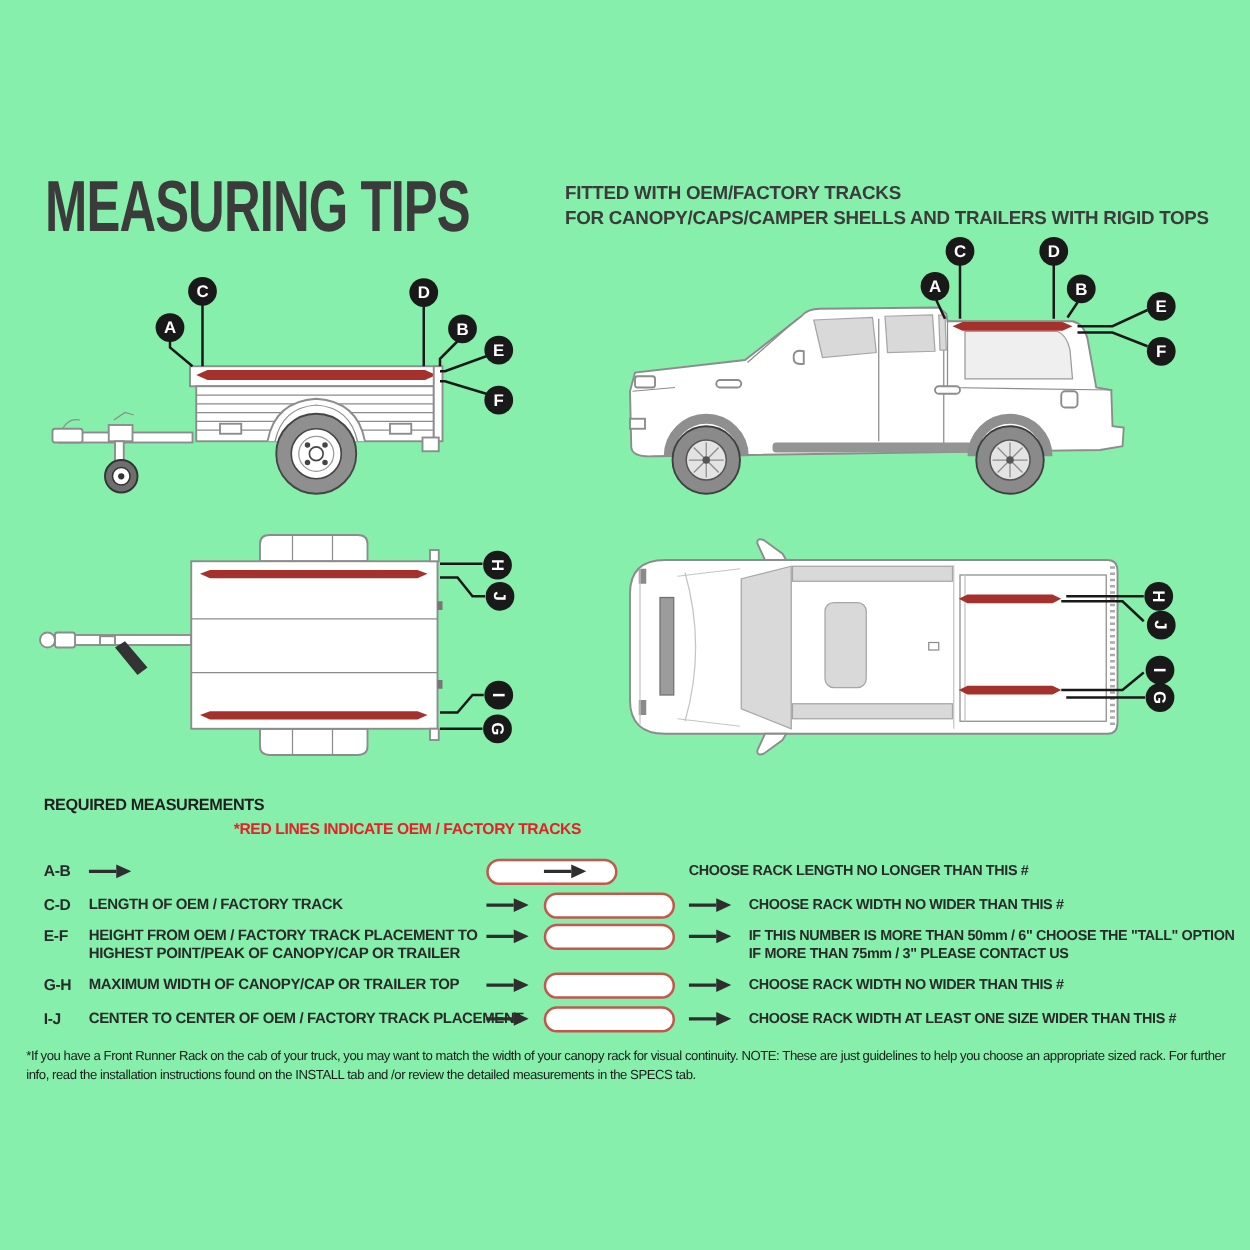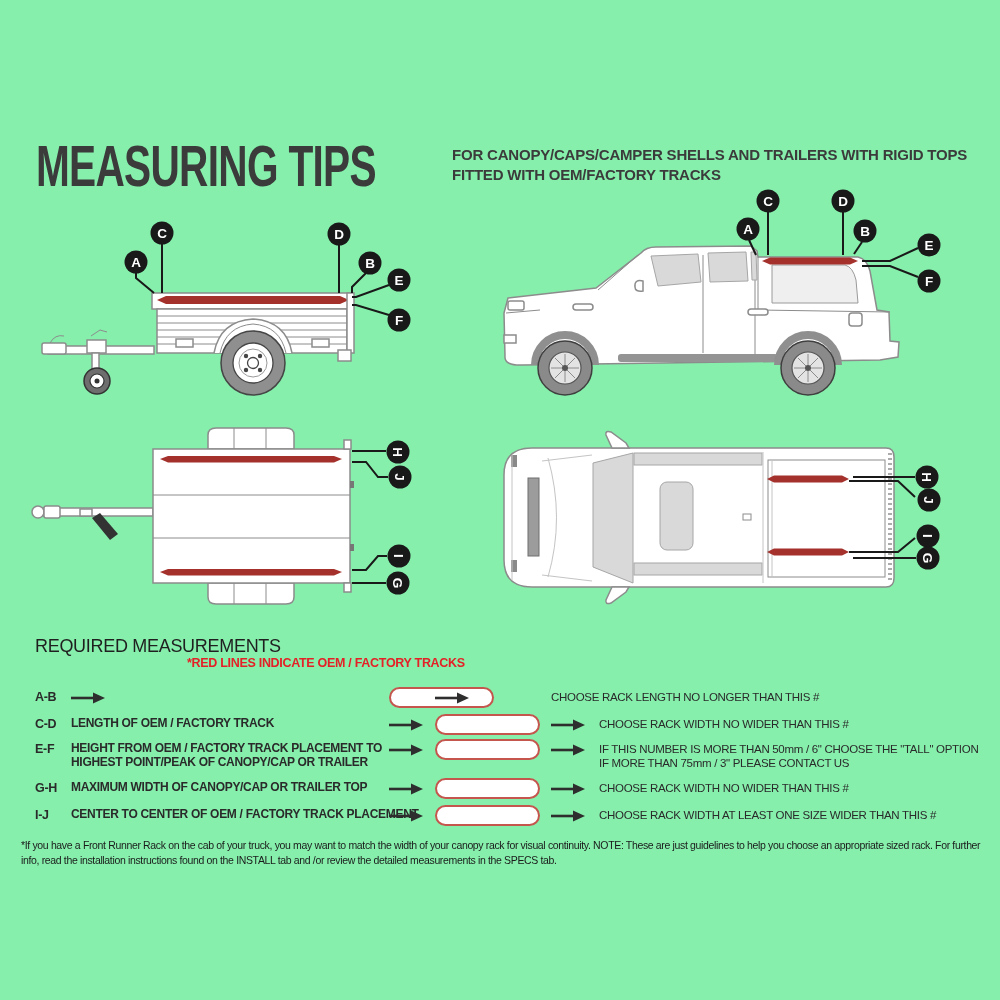--- a/index.html
+++ b/index.html
@@ -20,44 +20,44 @@
   .ln{stroke:#8C8C8C;stroke-width:1.5;fill:#fff;}
   .lnt{stroke:#8C8C8C;stroke-width:1;fill:none;}
   .lite{stroke:#C4C4C4;stroke-width:1;fill:none;}
   .glass{fill:#D9D9D9;stroke:#A6A6A6;stroke-width:1;}
   .dark{fill:#333;stroke:none;}
   .track{fill:var(--track-red,#A4312B);stroke:none;}
   .leader{stroke:var(--ink,#191919);stroke-width:2;fill:none;}
   .callout circle{fill:var(--ink,#191919);}
   .callout text{fill:#fff;font-weight:bold;font-size:13.5px;text-anchor:middle;
                 font-family:"Liberation Sans",sans-serif;}
-  .legend-required{position:absolute;left:35px;top:636px;font-size:18px;font-weight:normal;
+  .legend-required{position:absolute;left:35px;top:636px;font-size:13px;font-weight:bold;
                    color:#1F1F1F;letter-spacing:-.3px;white-space:nowrap;}
   .legend-red{position:absolute;left:187px;top:636px;font-size:12.5px;font-weight:bold;
               color:var(--note-red,#E42127);letter-spacing:-.3px;white-space:nowrap;margin-top:20px;}
   .m-row{position:absolute;left:35px;width:955px;display:grid;
          grid-template-columns:36px 318px 46px 116px 48px auto;align-items:start;margin-top:20px;}
   .code{font-size:12.5px;font-weight:bold;letter-spacing:-.3px;color:#2A2A2A;}
   .desc{font-size:12px;font-weight:bold;letter-spacing:-.3px;color:#2A2A2A;line-height:13.5px;white-space:nowrap;}
-  .result{font-size:11.5px;font-weight:normal;letter-spacing:-.3px;color:#2A2A2A;line-height:14px;white-space:nowrap;}
+  .result{font-size:11.5px;font-weight:bold;letter-spacing:-.3px;color:#2A2A2A;line-height:14px;white-space:nowrap;}
   .arrowc{margin-top:0;}
   .pill{width:101px;height:17px;border:2px solid var(--field-red,#C4564E);border-radius:11px;
         background:#fff;margin-top:-3px;}
   .footnote{position:absolute;left:21px;top:827px;width:962px;font-size:10.5px;font-weight:normal;
             letter-spacing:-.35px;color:#1A1A1A;line-height:15px;}
 </style>
 </head>
 <body>
 
 <div class="page">
 
   <div class="title">MEASURING TIPS</div>
   <div class="subtitle">
+    <div>FITTED WITH OEM/FACTORY TRACKS</div>
     <div>FOR CANOPY/CAPS/CAMPER SHELLS AND TRAILERS WITH RIGID TOPS</div>
-    <div>FITTED WITH OEM/FACTORY TRACKS</div>
   </div>
 
   <svg class="diagrams" viewBox="0 0 1000 445">
 
     <g>
 
       <rect class="ln" x="48" y="161" width="106" height="8" stroke-width="1.2"></rect>
       <rect class="ln" x="42" y="158" width="24" height="11" rx="2" stroke-width="1.2"></rect>
       <path class="lnt" d="M50,158 q5,-9 14,-7" stroke="#333" stroke-width="3"></path>
       <rect class="ln" x="87" y="155" width="19" height="13" stroke-width="1.2"></rect>

